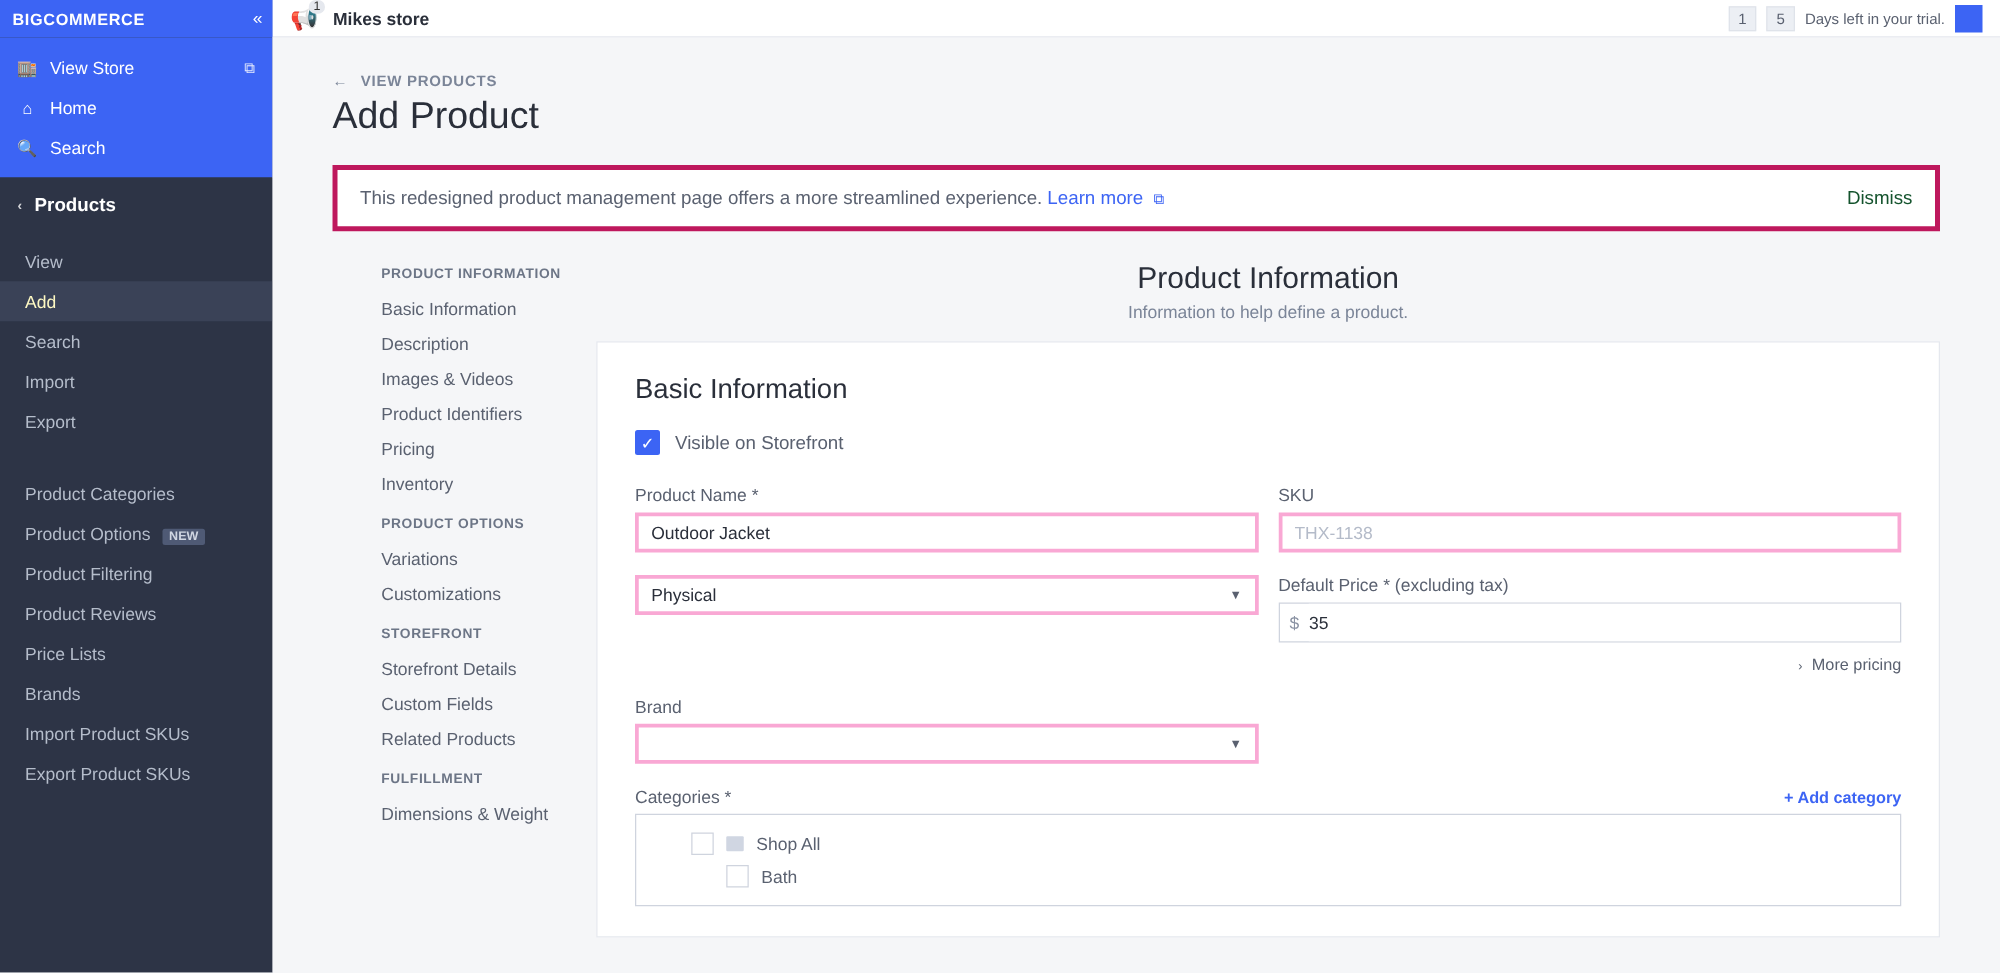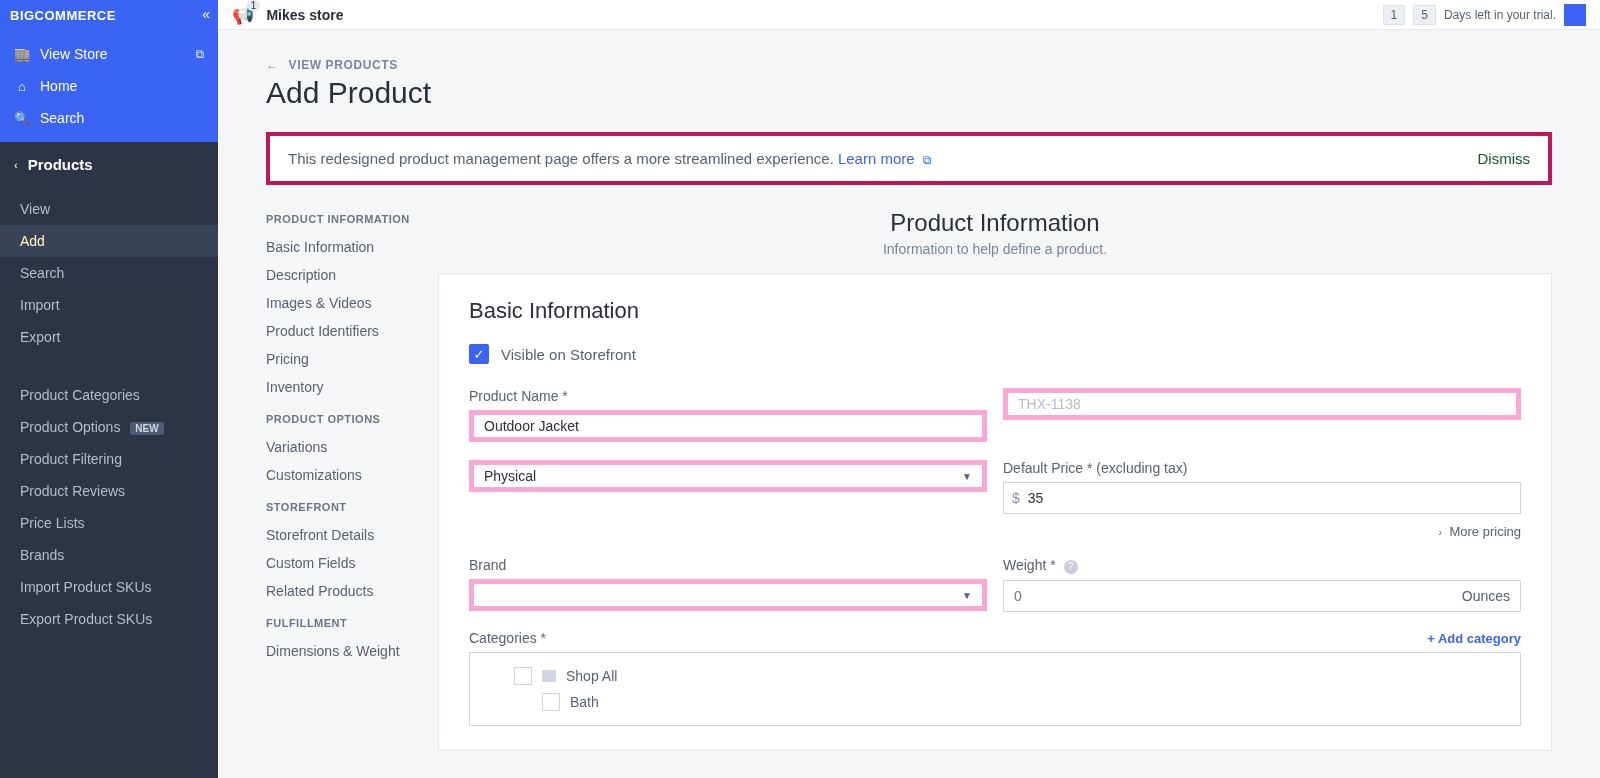--- a/index.html
+++ b/index.html
@@ -38,21 +38,21 @@
 
   
   .content { flex: 1; padding: 28px 48px 0 48px; overflow: auto; }
   .back-link { color: #7b8598; font-size: 12px; font-weight: 700; letter-spacing: 0.6px; display: flex; align-items: center; gap: 10px; cursor: pointer; }
   .page-title { font-size: 30px; color: #2a2f3a; font-weight: 400; margin-top: 4px; }
   .notice { margin-top: 22px; background: #fff; border: 4px solid #be185d; padding: 14px 18px; display: flex; align-items: center; font-size: 15px; color: #5a6170; }
   .notice a { color: #3c64f4; text-decoration: none; margin-left: 4px; }
   .notice .dismiss { margin-left: auto; color: #14532d; cursor: pointer; }
   .ext-icon { font-size: 12px; margin-left: 4px; color: #3c64f4; }
 
-  .workspace { display: flex; margin-top: 24px; gap: 0; }
+  .workspace { display: flex; margin-top: 24px; gap: 0; margin-left: 39px; }
   .quicknav { width: 172px; flex-shrink: 0; font-size: 14px; }
   .qn-head { font-size: 11px; font-weight: 700; color: #6c7586; letter-spacing: 0.5px; margin: 12px 0 8px; }
   .qn-head:first-child { margin-top: 4px; }
   .qn-item { color: #5a6170; padding: 6px 0; cursor: pointer; }
 
   .form-area { flex: 1; min-width: 0; }
   .section-head { text-align: center; margin-bottom: 16px; }
   .section-head h2 { font-size: 24px; font-weight: 400; color: #2a2f3a; }
   .section-head p { font-size: 14px; color: #7b8598; margin-top: 4px; }
 
@@ -60,21 +60,21 @@
   .card h3 { font-size: 22px; font-weight: 400; color: #2a2f3a; margin-bottom: 20px; }
   .vis-row { display: flex; align-items: center; gap: 12px; margin-bottom: 24px; }
   .checkbox { width: 20px; height: 20px; background: #3c64f4; display: flex; align-items: center; justify-content: center; color: #fff; font-size: 13px; cursor: pointer; border-radius: 2px; }
   .vis-label { color: #5a6170; font-size: 15px; }
 
   .form-grid { display: grid; grid-template-columns: 1fr 1fr; gap: 18px 16px; }
   .field { display: flex; flex-direction: column; gap: 6px; }
   .field.full { grid-column: 1 / -1; }
   .label { font-size: 14px; color: #5a6170; }
   .hint-icon { display: inline-flex; width: 14px; height: 14px; background: #c7cdd9; color: #fff; border-radius: 50%; font-size: 10px; align-items: center; justify-content: center; margin-left: 4px; }
-  .input, .select { height: 32px; border: 5px solid #f9a8d4; padding: 0 10px; font-size: 14px; color: #2a2f3a; background: #fff; }
+  .input, .select { height: 32px; border: 3px solid #f9a8d4; padding: 0 10px; font-size: 14px; color: #2a2f3a; background: #fff; }
   .input::placeholder { color: #b4bbc9; }
   .select { display: flex; align-items: center; justify-content: space-between; cursor: pointer; }
   .select .caret { font-size: 10px; color: #5a6170; }
   .price-wrap { display: flex; align-items: center; height: 32px; border: 1px solid #cfd4de; background: #fff; }
   .price-wrap .cur { padding: 0 8px; color: #8a92a3; font-size: 14px; }
   .price-wrap input { flex: 1; border: none; height: 100%; font-size: 14px; padding: 0; outline: none; color: #2a2f3a; }
   .price-wrap .unit { padding: 0 10px; color: #5a6170; font-size: 14px; }
   .more-pricing { text-align: right; font-size: 13px; color: #5a6170; margin-top: 4px; cursor: pointer; }
   .more-pricing .chev { font-size: 10px; margin-right: 4px; }
   .add-cat { color: #3c64f4; font-size: 13px; cursor: pointer; font-weight: bold; }
@@ -207,20 +207,21 @@
               <span class="checkbox">✓</span>
               <span class="vis-label">Visible on Storefront</span>
             </div>
 
             <div class="form-grid">
               <div class="field">
                 <span class="label">Product Name *</span>
                 <input class="input" value="Outdoor Jacket" style="">
               </div>
               <div class="field">
+                <span class="label">SKU</span>
                 <input class="input" placeholder="THX-1138" style="">
               </div>
 
               <div class="field">
                 <div class="select">
                   <span>Physical</span>
                   <span class="caret">▼</span>
                 </div>
               </div>
               <div class="field">
@@ -233,30 +234,20 @@
                   <span class="chev">›</span>
                   <span>More pricing</span>
                 </div>
               </div>
 
               <div class="field">
                 <span class="label">Brand</span>
                 <div class="select">
                   <span></span>
                   <span class="caret">▼</span>
-                </div>
-              </div>
-              <div class="field">
-                <span class="label">
-                  <span>Weight *</span>
-                  <span class="hint-icon">?</span>
-                </span>
-                <div class="price-wrap">
-                  <input style="padding-left: 10px;" placeholder="0">
-                  <span class="unit">Ounces</span>
                 </div>
               </div>
 
               <div class="field full">
                 <div style="display:flex; justify-content:space-between; align-items:end;">
                   <span class="label">Categories *</span>
                   <span class="add-cat">
                     <span>+</span>
                     <span>Add category</span>
                   </span>

